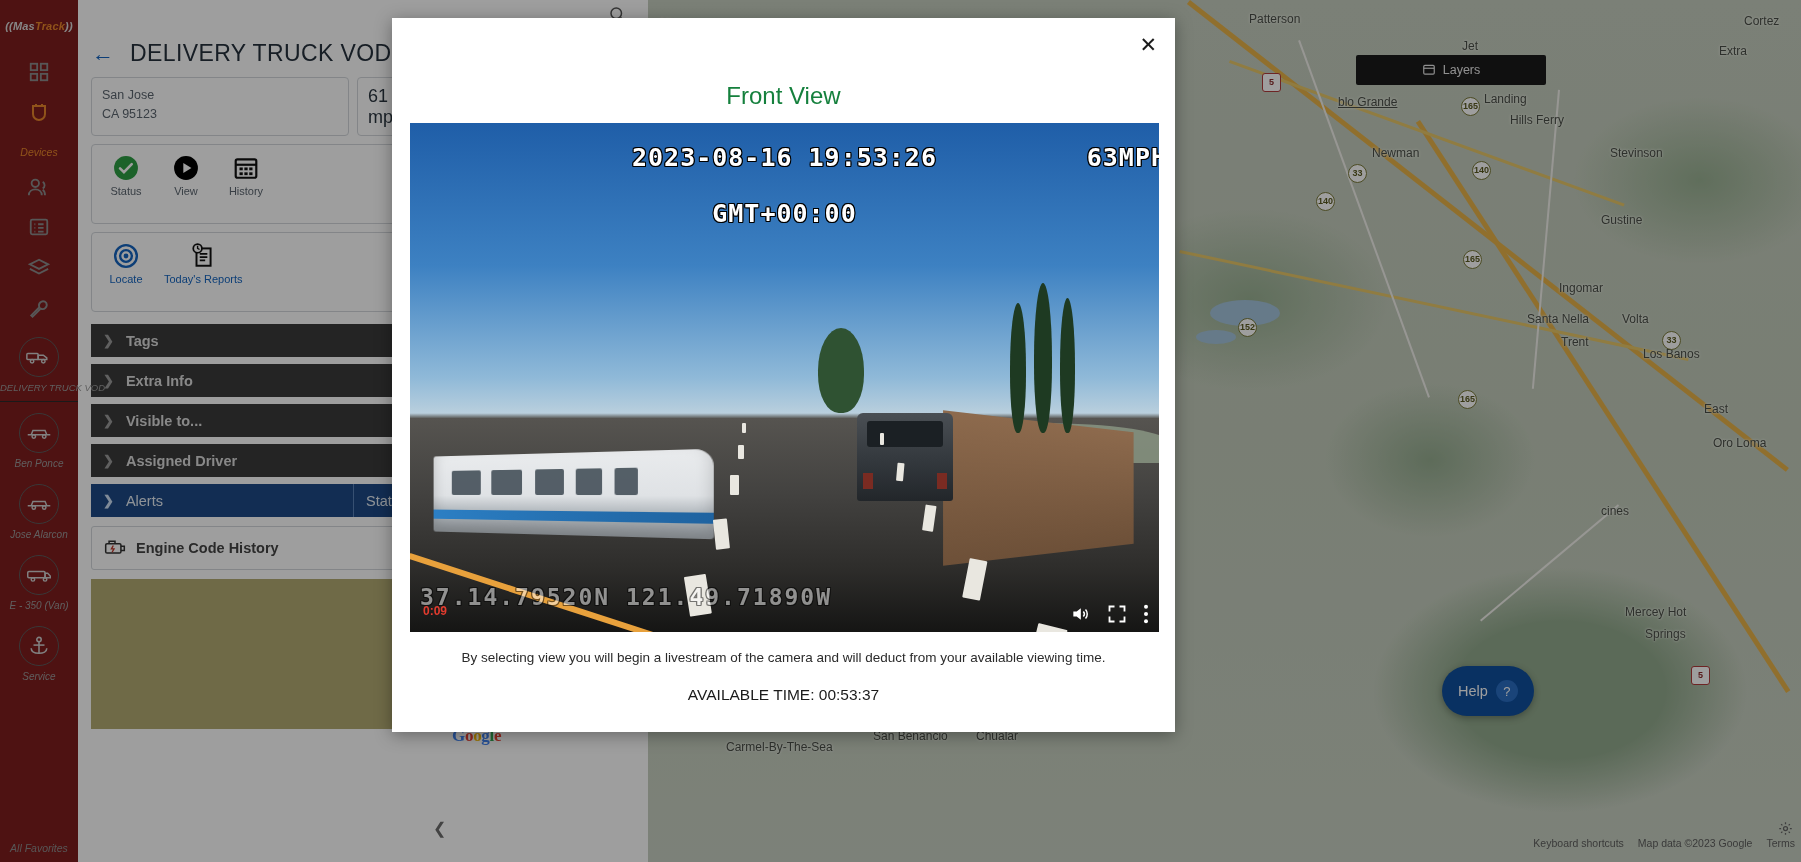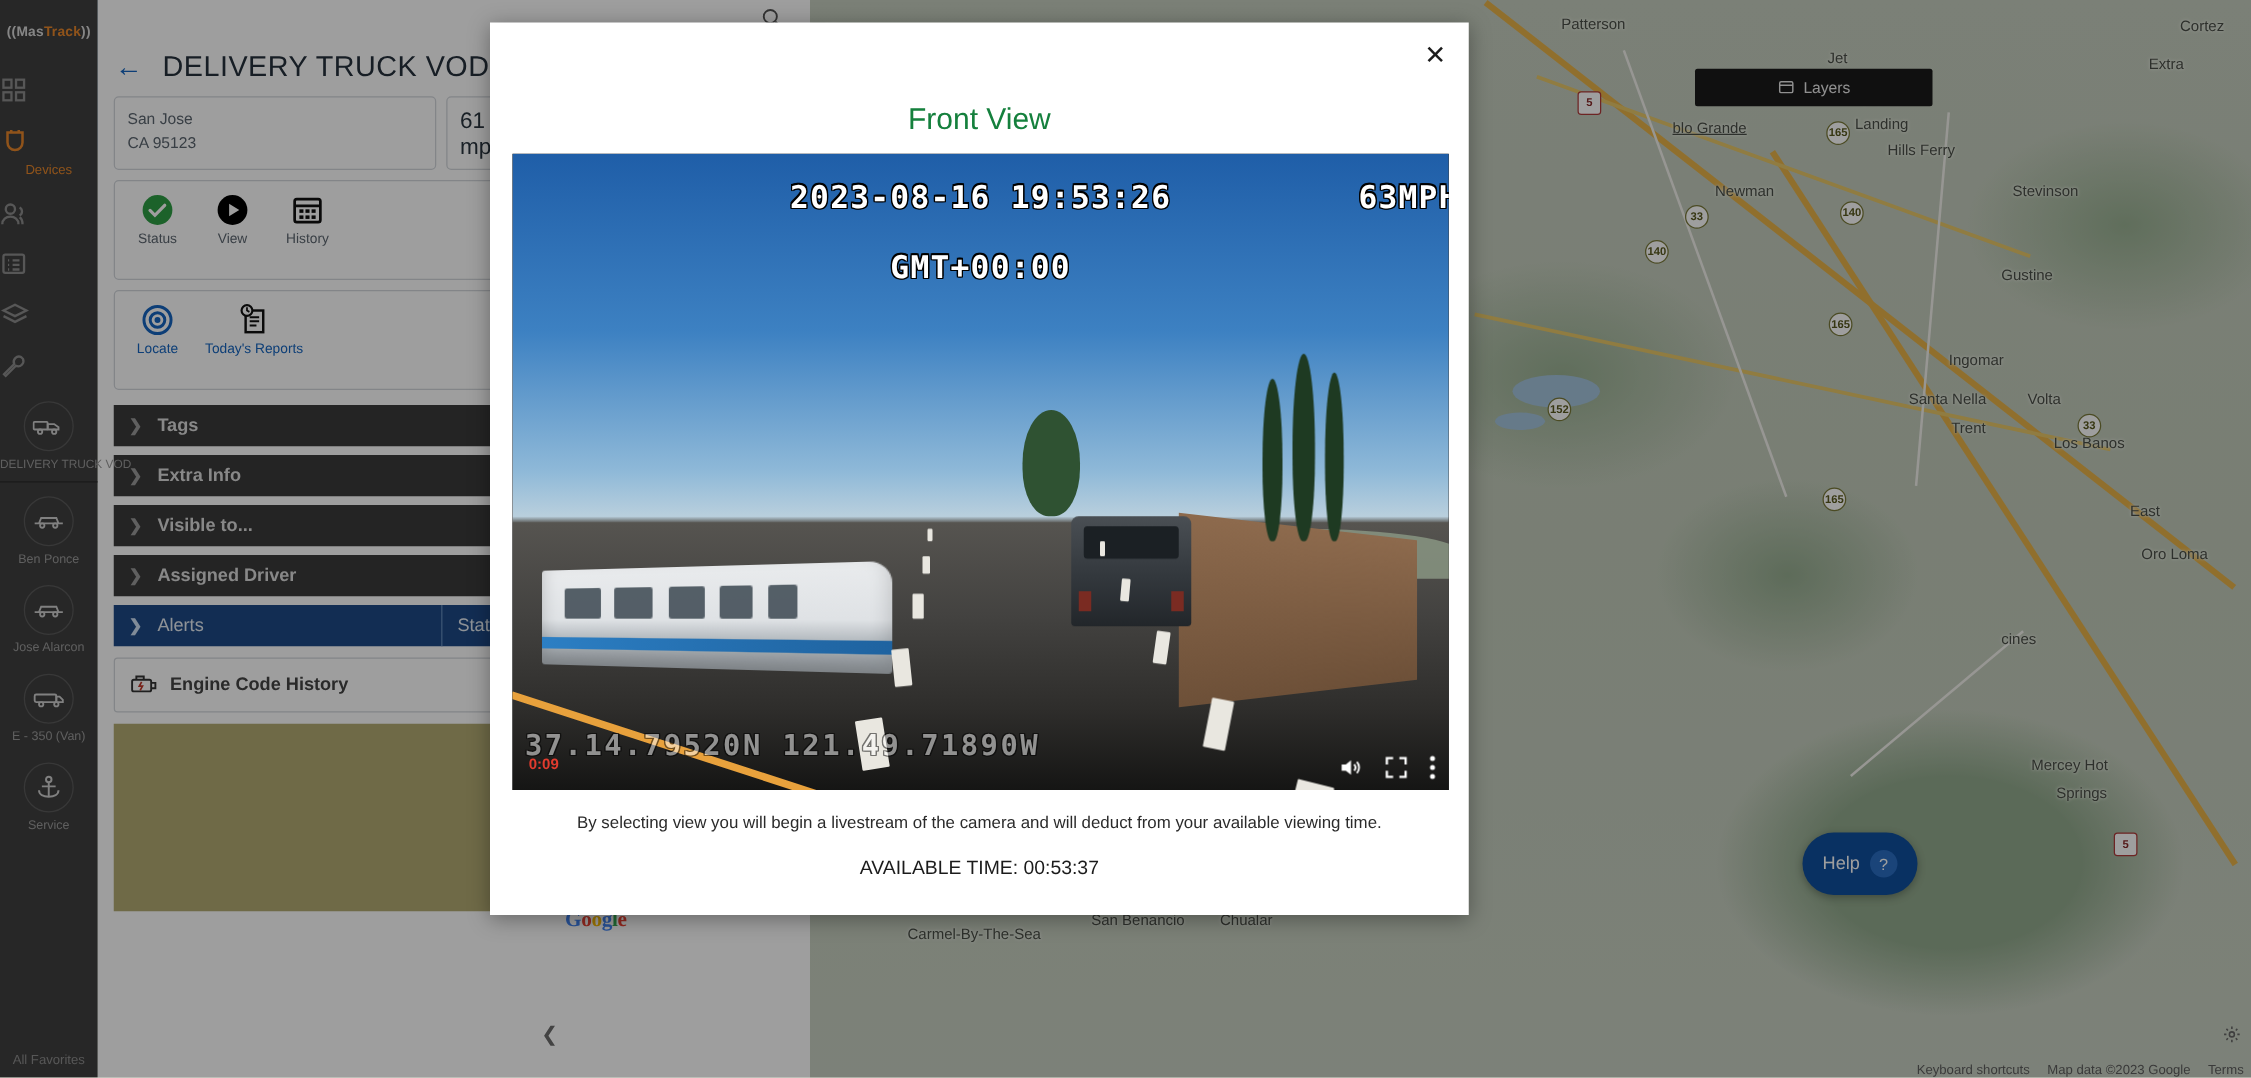--- a/index.html
+++ b/index.html
@@ -41,32 +41,32 @@
     background: #fff; border: 1.5px solid #2b5fa8; border-radius: 3px;
     color: #1a3f77; font-size: 9px; font-weight: bold; text-align: center;
     line-height: 16px;
   }
   .shield.red { border-color: #b03a3a; color: #8a2a2a; }
   .shield.round { border-radius: 50%; border-color: #7a7a3a; color: #5a5a20; background:#fff; }
 
   
   .rail {
     position: absolute; left: 0; top: 0; width: 78px; height: 862px;
-    background: #404040; z-index: 40;
-    display: flex; flex-direction: column; align-items: center;
+    background: #7f1d1d; z-index: 40;
+    display: flex; flex-direction: column; align-items: center; font-style: italic;
   }
   .brand {
     margin-top: 20px; font-size: 11px; color: #d8d8d8; letter-spacing: .2px;
     font-weight: bold; white-space: nowrap;
   }
   .brand .t { color: #e8872b; }
   .rail-icons { margin-top: 18px; display: flex; flex-direction: column; align-items: center; }
   .rail-item {
     width: 78px; padding: 11px 0 8px; display: flex; flex-direction: column;
-    gap: 4px; cursor: pointer;
+    align-items: center; gap: 20px; cursor: pointer;
   }
   .rail-item svg { display: block; }
   .rail-label {
     font-size: 10.5px; color: #8d8d8d; text-align: center; line-height: 1.15;
     white-space: nowrap;
   }
   .rail-item.active .rail-label { color: #e8872b; }
   .rail-sep { width: 78px; height: 1px; background: #2a2a2a; margin: 2px 0; }
   .rail-vehicle {
     width: 78px; padding: 9px 0 6px; display: flex; flex-direction: column;
@@ -172,21 +172,21 @@
   .google-wm {
     position: absolute; left: 452px; top: 726px; z-index: 45;
     font-size: 17px; color: #6e6e6e; font-weight: bold; letter-spacing: -.3px;
     font-family: "Liberation Serif", serif;
   }
   .google-wm .b { color: #4285f4; }
   .google-wm .r { color: #ea4335; }
   .google-wm .y { color: #fbbc05; }
   .google-wm .g { color: #34a853; }
   .map-credits {
-    position: absolute; right: 6px; bottom: 0; z-index: 45;
+    position: absolute; right: 6px; bottom: 13px; z-index: 45;
     font-size: 10.5px; color: #5e5e5e; display: flex; gap: 14px;
   }
   .gear-bl {
     position: absolute; right: 8px; bottom: 22px; z-index: 45; color: #666;
   }
 
   
   .modal {
     position: absolute; left: 392px; top: 18px; width: 783px; height: 714px;
     background: #fff; z-index: 80; box-shadow: 0 3px 16px rgba(0,0,0,.35);

